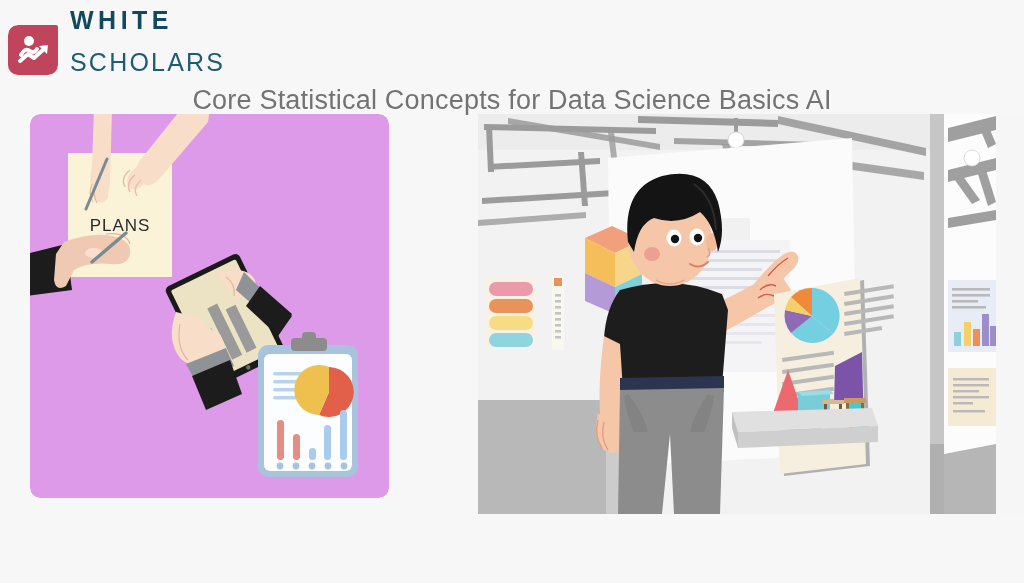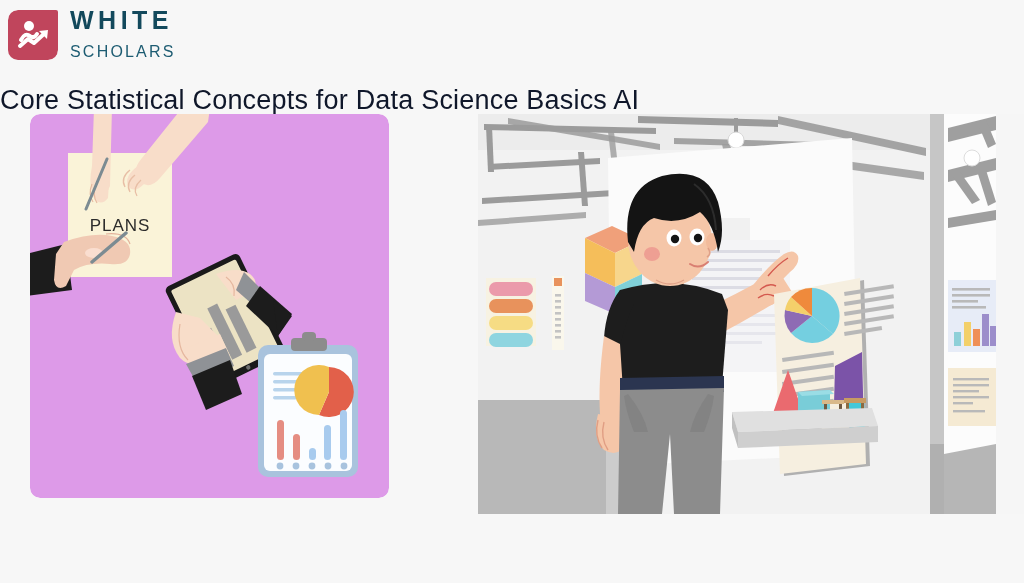--- a/index.html
+++ b/index.html
@@ -35,34 +35,35 @@
     flex-direction: column;
     line-height: 1;
   }
   #brand-line1 {
     font-size: 25px;
     font-weight: bold;
     letter-spacing: 4.5px;
     color: #13495c;
   }
   #brand-line2 {
-    font-size: 16px;
+    font-size: 25px;
     font-weight: normal;
     letter-spacing: 2.2px;
     color: #1d5c72;
-    margin-top: 11px;
+    margin-top: 17px;
   }
   #page-title {
     position: absolute;
     left: 0;
     right: 0;
     top: 67px;
+    text-align: center;
     font-size: 27px;
     font-weight: normal;
-    color: #0f172a;
+    color: #737373;
     letter-spacing: 0.2px;
     font-family: "Liberation Sans", sans-serif;
   }
 
   
   #left-illustration {
     position: absolute;
     left: 4px;
     top: 114px;
     width: 411px;

